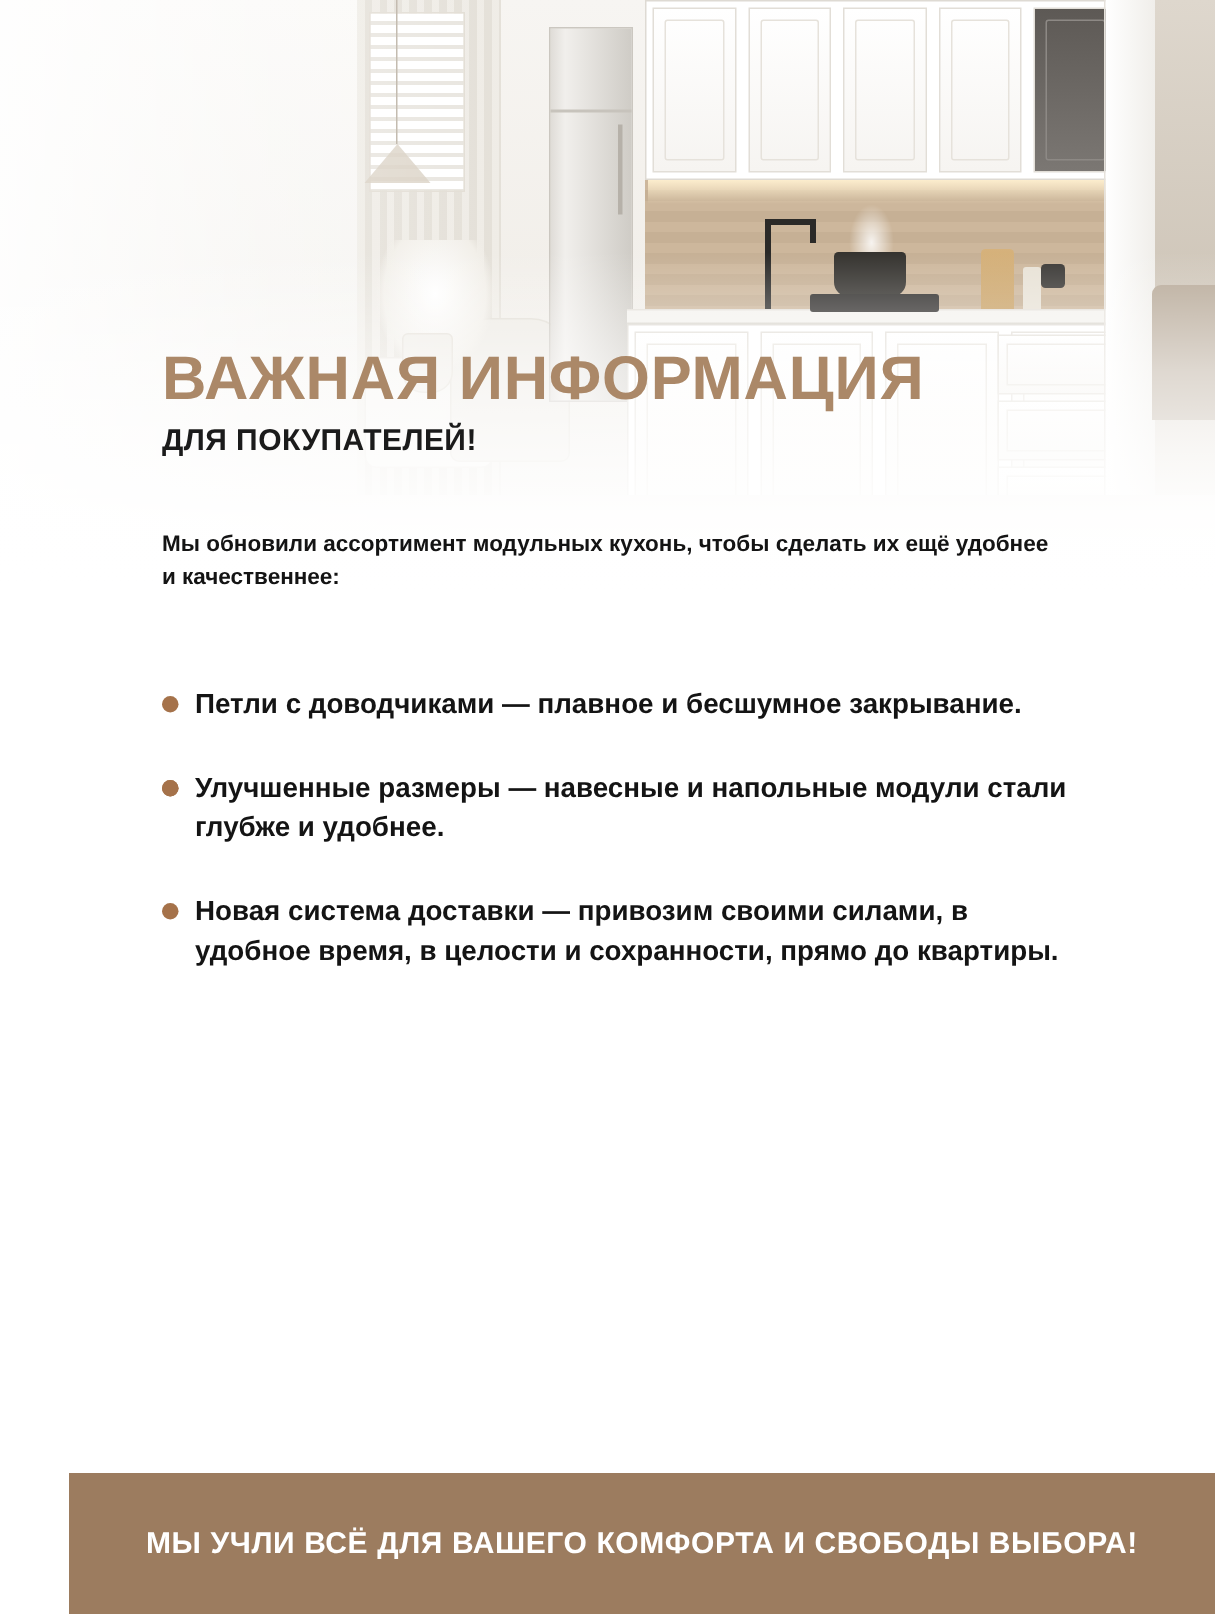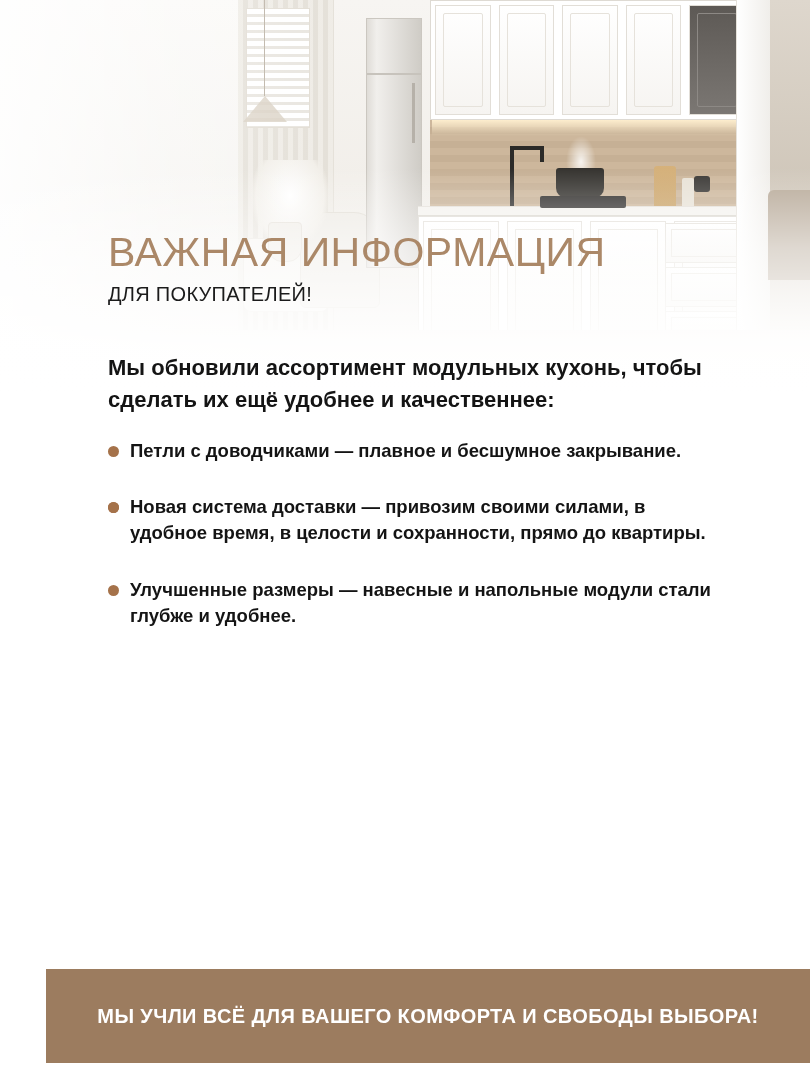--- a/index.html
+++ b/index.html
@@ -337,46 +337,46 @@
   
   .content {
     position: absolute;
     left: 0; top: 0;
     width: 810px;
     padding: 232px 60px 0 108px;
   }
 
   .title {
     font-size: 41px;
-    font-weight: 400;
+    font-weight: 700;
     letter-spacing: .5px;
     color: #ab8868;
     line-height: 1;
     white-space: nowrap;
   }
 
   .subtitle {
     margin-top: 10px;
     font-size: 20px;
-    font-weight: 400;
+    font-weight: 700;
     color: #1b1b1b;
     letter-spacing: .3px;
   }
 
   .intro {
     margin-top: 46px;
-    font-size: 22px;
+    font-size: 15px;
     font-weight: 700;
     line-height: 1.45;
     color: #141414;
     max-width: 600px;
   }
 
   .bullets {
-    margin-top: 22px;
+    margin-top: 60px;
     list-style: none;
   }
 
   .bullets li {
     position: relative;
     padding-left: 22px;
     margin-bottom: 30px;
     font-size: 18.5px;
     font-weight: 700;
     line-height: 1.42;
@@ -391,21 +391,21 @@
     width: 11px;
     height: 11px;
     border-radius: 50%;
     background: #a5724a;
   }
 
   
   .footer {
     position: absolute;
     left: 46px;
-    bottom: 17px;
+    bottom: 4px;
     width: 764px;
     height: 94px;
     background: #9c7c5f;
     display: flex;
     align-items: center;
     justify-content: center;
   }
 
   .footer .footer-text {
     font-size: 20px;
@@ -487,25 +487,25 @@
     <ul class="bullets">
       <li>
         <span class="dot"></span>
         <span>Петли с доводчиками — плавное и бесшумное закрывание.</span>
       </li>
       <li>
         <span class="dot"></span>
       </li>
       <li>
         <span class="dot"></span>
-        <span>Новая система доставки — привозим своими силами, в удобное время, в целости и сохранности, прямо до квартиры.</span>
+        <span>Улучшенные размеры — навесные и напольные модули стали глубже и удобнее.</span>
       </li>
       <li>
         <span class="dot"></span>
-        <span>Улучшенные размеры — навесные и напольные модули стали глубже и удобнее.</span>
+        <span>Новая система доставки — привозим своими силами, в удобное время, в целости и сохранности, прямо до квартиры.</span>
       </li>
     </ul>
   </div>
 
   <div class="footer">
     <div class="footer-text">МЫ УЧЛИ ВСЁ ДЛЯ ВАШЕГО КОМФОРТА И СВОБОДЫ ВЫБОРА!</div>
   </div>
 
 </div>
 

